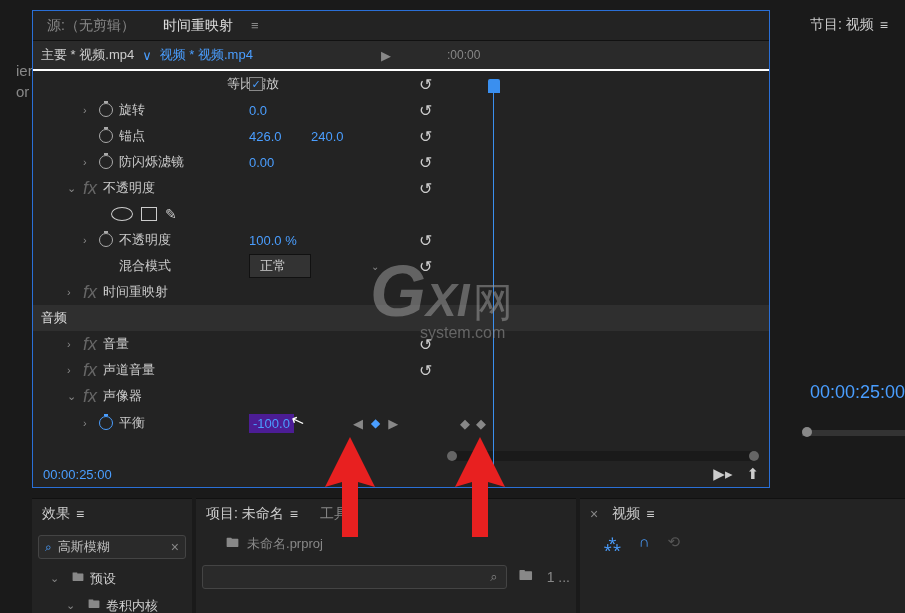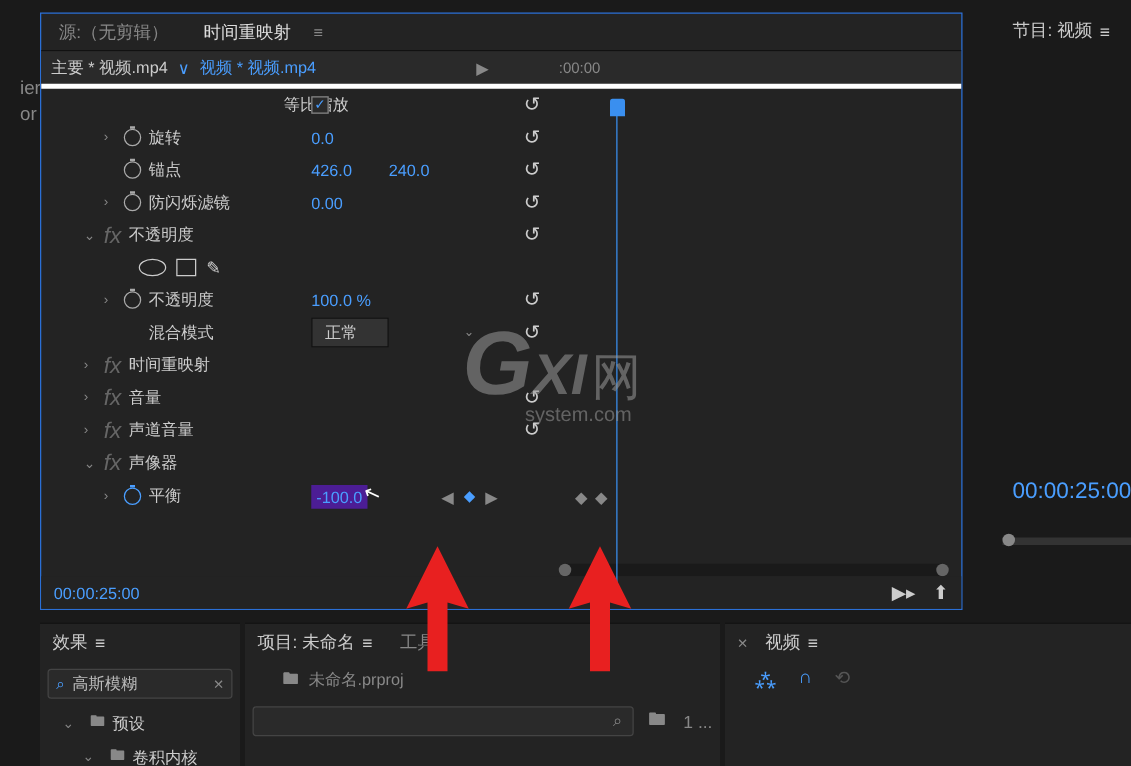--- a/index.html
+++ b/index.html
@@ -5,21 +5,21 @@
 * { margin:0; padding:0; box-sizing:border-box; font-family:"Microsoft YaHei",sans-serif; }
 body { background:#1a1a1a; color:#ccc; font-size:13px; width:905px; height:613px; overflow:hidden; position:relative; }
 .left-edge { position:absolute; left:16px; top:60px; width:28px; color:#888; font-size:15px; line-height:1.4; }
 
 .main { position:absolute; left:32px; top:10px; width:738px; height:478px; border:1px solid #2a6fd6; background:#232323; }
 .tabs { display:flex; align-items:center; height:30px; border-bottom:1px solid #111; }
 .tab { padding:6px 14px; color:#888; font-size:14px; }
 .tab.active { color:#ddd; }
 .tab-menu { color:#888; margin-left:4px; }
 
-.clip-bar { display:flex; align-items:center; height:30px; background:#2a2a2a; border-bottom:4px solid #ffffff; font-size:13px; padding-left:8px; position:relative; }
+.clip-bar { display:flex; align-items:center; height:30px; background:#2a2a2a; border-bottom:2px solid #ffffff; font-size:13px; padding-left:8px; position:relative; }
 .clip-master { color:#ccc; }
 .clip-sep { margin:0 8px; color:#4a9eff; }
 .clip-seq { color:#4a9eff; }
 .clip-play { position:absolute; right:378px; color:#888; }
 .clip-time { position:absolute; left:414px; color:#888; font-size:12px; }
 .playhead-marker { position:absolute; left:455px; top:68px; width:12px; height:14px; background:#3a8fef; border-radius:2px 2px 0 0; z-index:5; }
 .playhead-line { position:absolute; left:460px; top:70px; width:1px; height:390px; background:#3a8fef; z-index:4; }
 
 .props { position:absolute; left:0; top:60px; right:0; bottom:32px; overflow:hidden; }
 .prop-row { display:flex; align-items:center; height:26px; padding-left:8px; position:relative; }
@@ -168,20 +168,21 @@
       <span style="margin-left:20px" class="prop-name">混合模式</span>
       <span class="blend-select">正常</span>
       <span class="blend-chev">⌄</span>
       <span class="reset">↺</span>
     </div>
     <div class="prop-row" style="padding-left:34px">
       <span class="twisty">›</span>
       <span class="fx">fx</span>
       <span class="prop-name">时间重映射</span>
     </div>
+    <div class="section-head">音频</div>
     <div class="prop-row" style="padding-left:34px">
       <span class="twisty">›</span>
       <span class="fx">fx</span>
       <span class="prop-name">音量</span>
       <span class="reset">↺</span>
     </div>
     <div class="prop-row" style="padding-left:34px">
       <span class="twisty">›</span>
       <span class="fx">fx</span>
       <span class="prop-name">声道音量</span>

